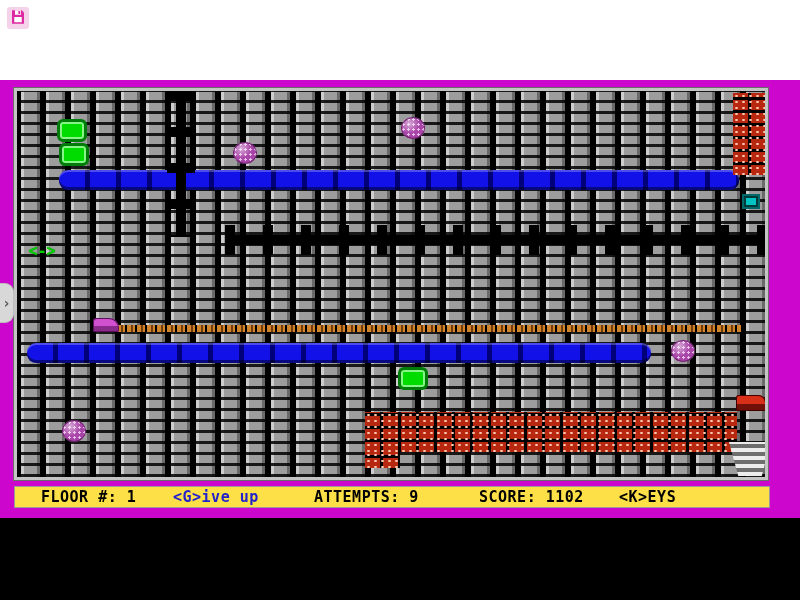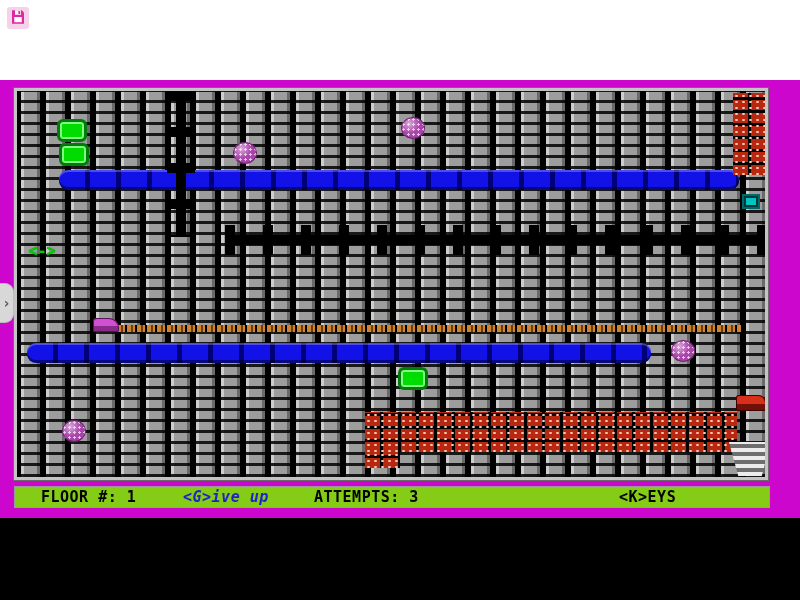--- a/index.html
+++ b/index.html
@@ -70,26 +70,26 @@
   .monitor{background:#00c4c4;border:2px solid #006868;box-sizing:border-box;
            box-shadow:inset 0 0 0 2px #003a3a;}
 
   .bucket{clip-path:polygon(0 0,100% 0,78% 100%,22% 100%);
           background:repeating-linear-gradient(0deg,#ececec 0 4px,#6e6e6e 4px 8px);}
 
   .green-arrows{color:#00d000;font:bold 15px "DejaVu Sans Mono",monospace;line-height:16px;
                 text-align:center;text-shadow:0 0 1px #008000;}
 
   
-  .status-bar{position:absolute;left:14px;top:406px;width:756px;height:22px;background:#84cc16;
+  .status-bar{position:absolute;left:14px;top:406px;width:756px;height:22px;background:#fde047;
               border:1px solid #9a9a9a;box-sizing:border-box;font-weight:bold;font-size:15px;
               line-height:20px;color:#000;letter-spacing:.5px;}
   .status-bar span{position:absolute;white-space:pre;}
   .st-floor{left:26px;}
-  .st-give{left:168px;color:#2222cc;font-style:italic;}
+  .st-give{left:158px;color:#2222cc;}
   .st-att{left:299px;}
   .st-score{left:464px;}
   .st-keys{left:604px;}
 
   
   .footer{position:absolute;left:0;top:518px;width:800px;height:82px;background:#000;}
 </style>
 </head>
 <body>
 
@@ -133,21 +133,22 @@
         <div class="sprite brick-block" style="left: 348px; top: 321px; width: 372px; height: 40px;"></div>
         <div class="sprite brick-block" style="left: 348px; top: 361px; width: 35px; height: 16px;"></div>
         <div class="sprite vehicle-red" style="left: 719px; top: 304px; width: 30px; height: 16px;"></div>
         <div class="sprite bucket" style="left: 712px; top: 351px; width: 42px; height: 34px;"></div>
         <div class="sprite green-arrows" style="left: 10px; top: 152px; width: 30px; height: 16px;">&lt;-&gt;</div>
       </div>
 
     <div class="status-bar">
       <span class="st-floor">FLOOR #: 1</span>
       <span class="st-give">&lt;G&gt;ive up</span>
-      <span class="st-att">ATTEMPTS: 3</span>
+      <span class="st-att">ATTEMPTS: 9</span>
+      <span class="st-score">SCORE: 1102</span>
       <span class="st-keys">&lt;K&gt;EYS</span>
     </div>
 
   </div>
 
   <div class="footer"></div>
 
 </div>
 
 </body></html>

